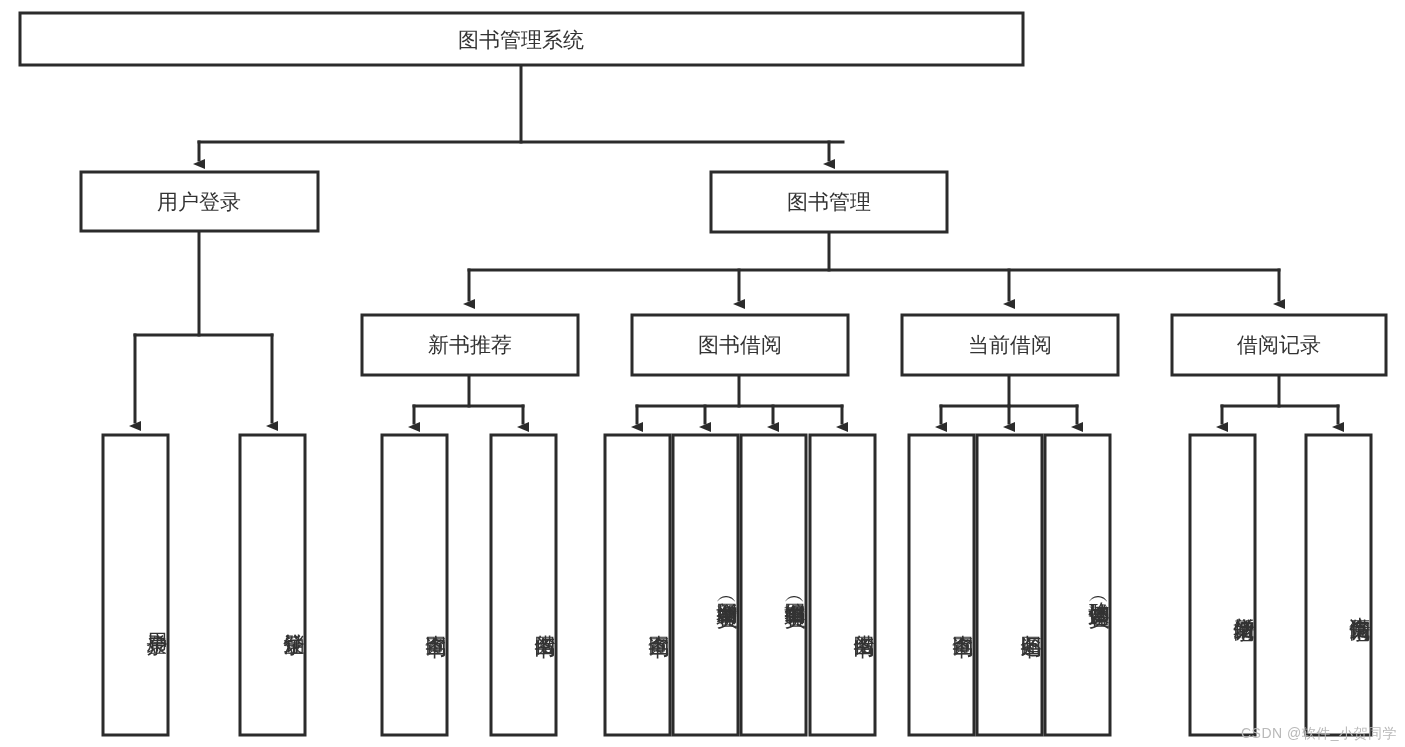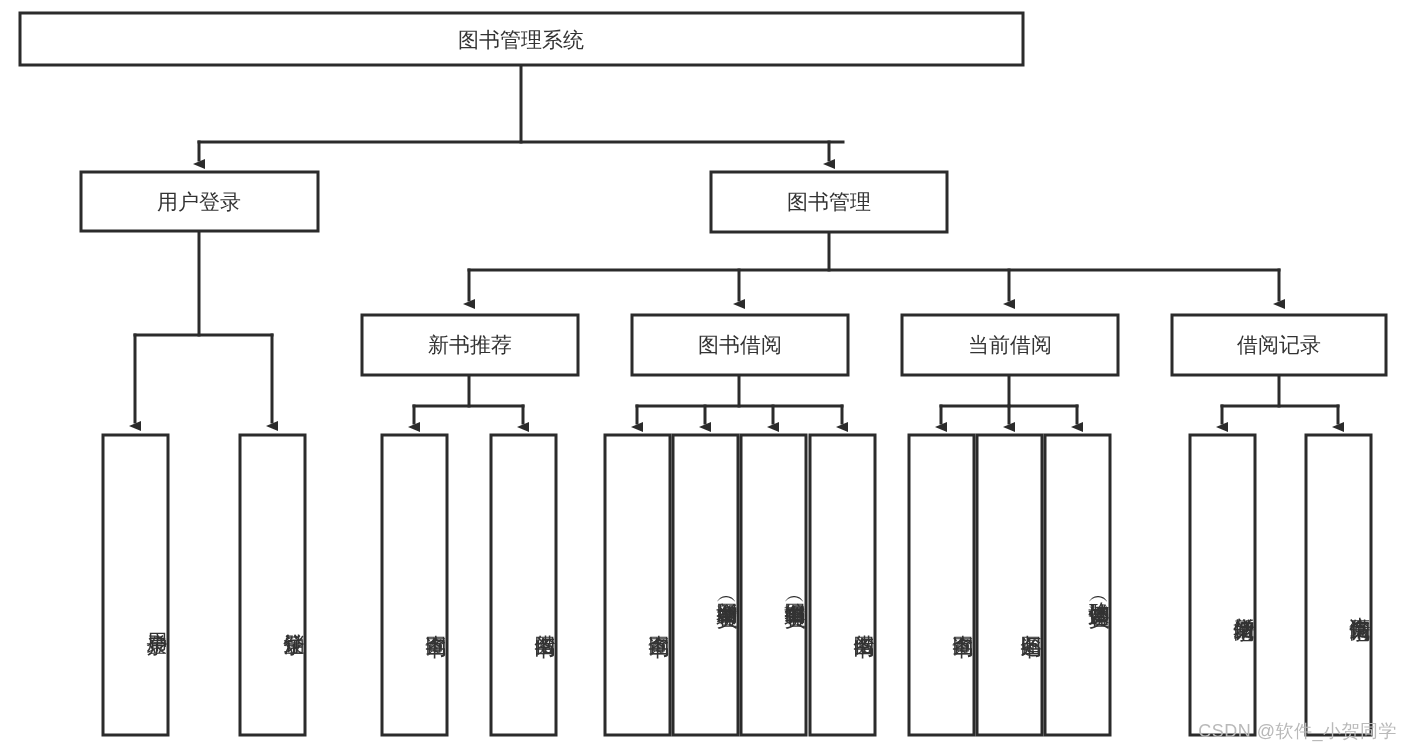--- a/index.html
+++ b/index.html
@@ -59,21 +59,21 @@
     display: flex;
     align-items: flex-start;
     justify-content: center;
     pointer-events: none;
   }
   .watermark {
     position: absolute;
     right: 8px;
     bottom: 4px;
     font-family: "Liberation Sans", "DejaVu Sans", sans-serif;
-    font-size: 18px;
+    font-size: 14px;
     color: #b9b9b9;
     letter-spacing: 0.5px;
     white-space: nowrap;
     text-align: center;
   }
 </style>
 </head>
 <body>
 
 <div id="diagram-root">

